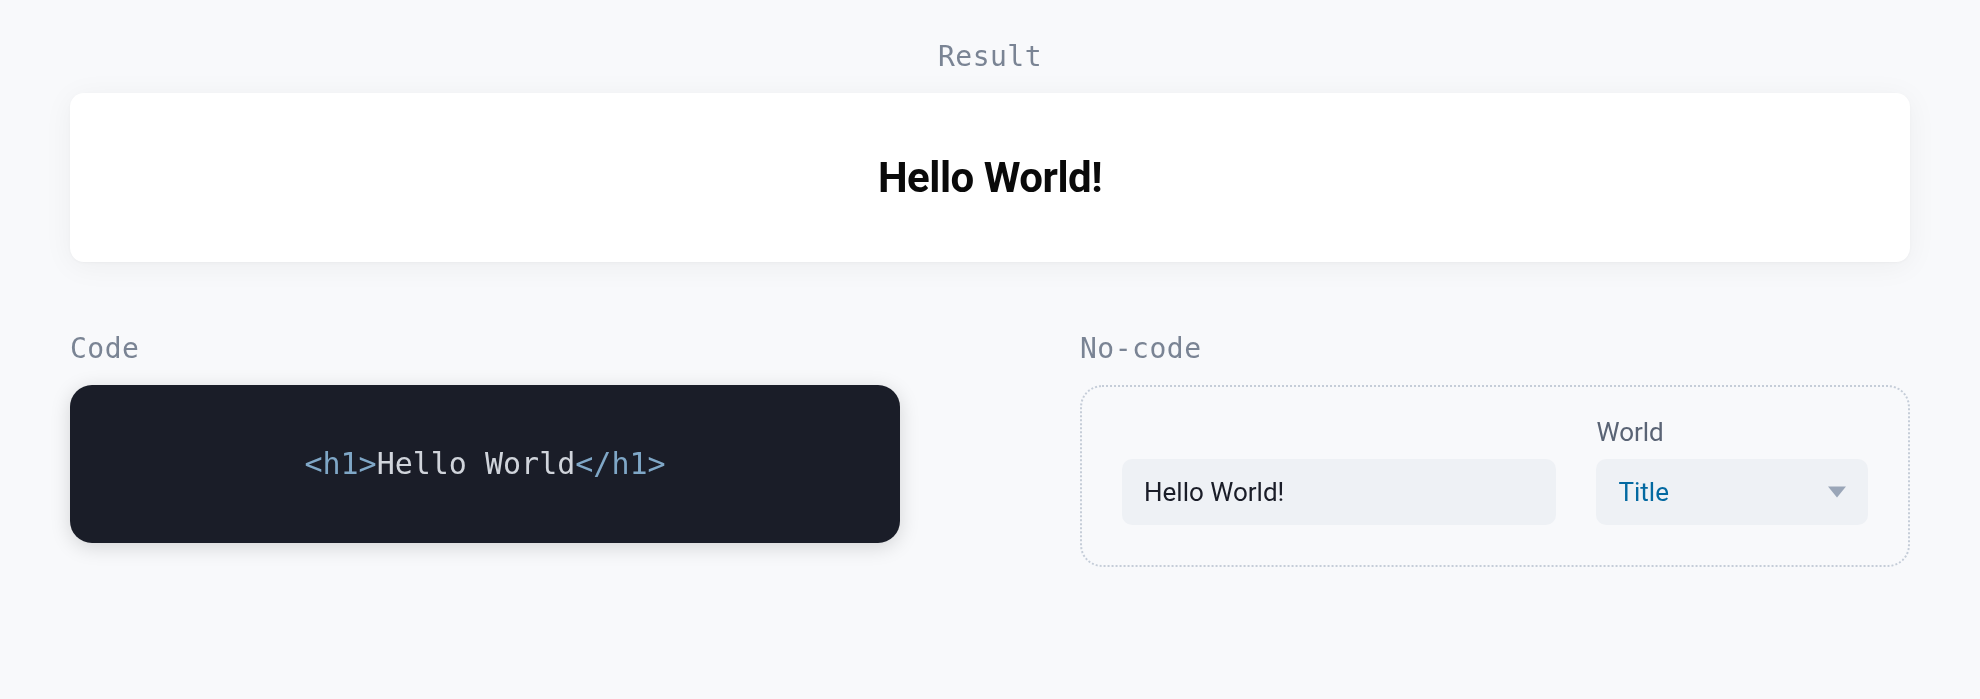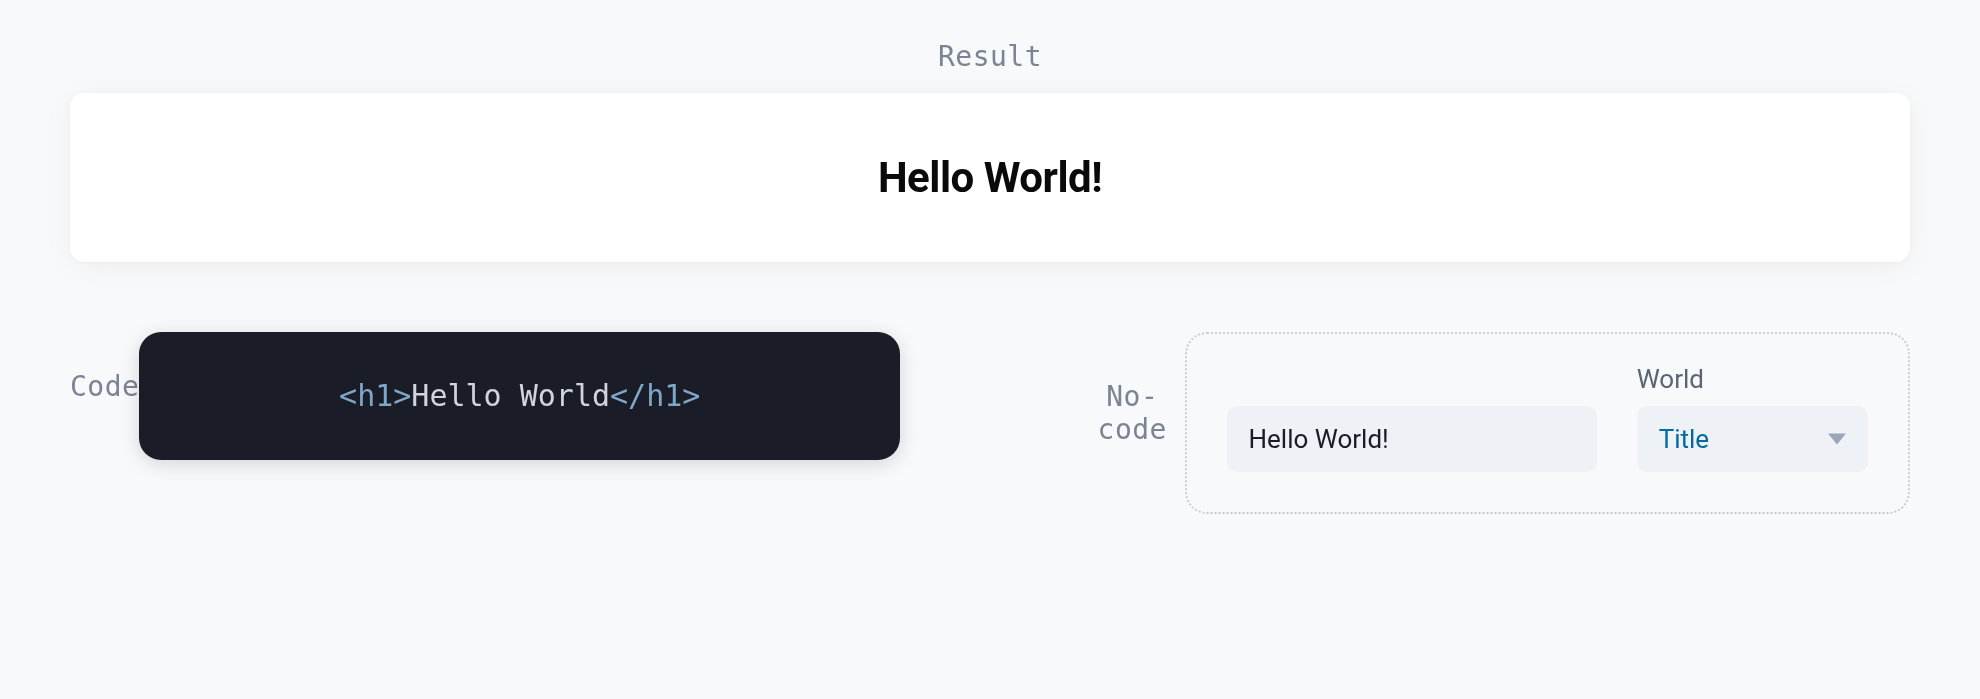--- a/index.html
+++ b/index.html
@@ -44,27 +44,27 @@
       letter-spacing: -0.5px;
     }
     .columns {
       display: flex;
       gap: 180px;
       align-items: flex-start;
     }
     .col {
       flex: 1;
       display: flex;
-      flex-direction: row;
-      align-items: center;
+      flex-direction: column;
+      align-items: flex-start;
     }
     .code-block {
       background: #1a1d28;
       border-radius: 22px;
-      padding: 43px 40px;
+      padding: 58px 40px;
       width: 100%;
       text-align: center;
       font-family: ui-monospace, "SF Mono", Menlo, Consolas, monospace;
       font-size: 30px;
       line-height: 1.4;
       box-shadow: 0 4px 20px rgba(0,0,0,0.15);
     }
     .tag-bracket { color: #7fa7c7; }
     .tag-name { color: #7fa7c7; }
     .code-text { color: #d0d4db; }

